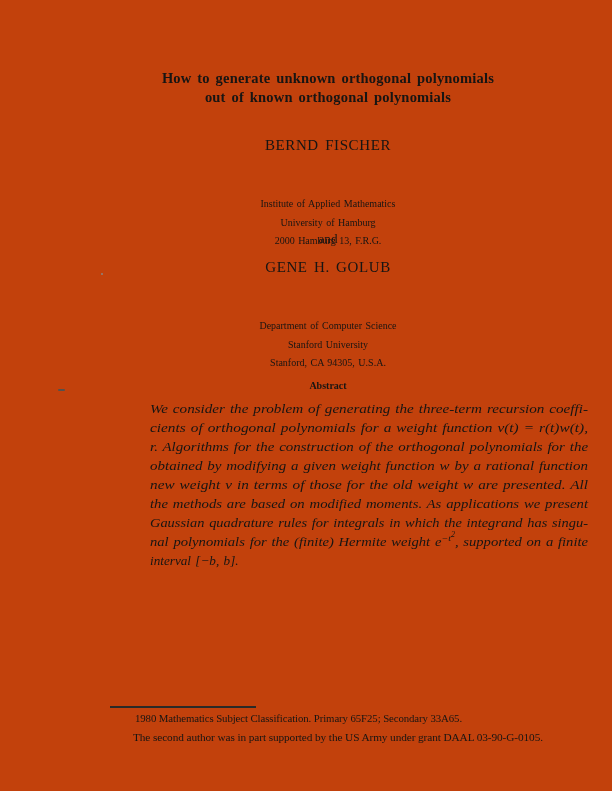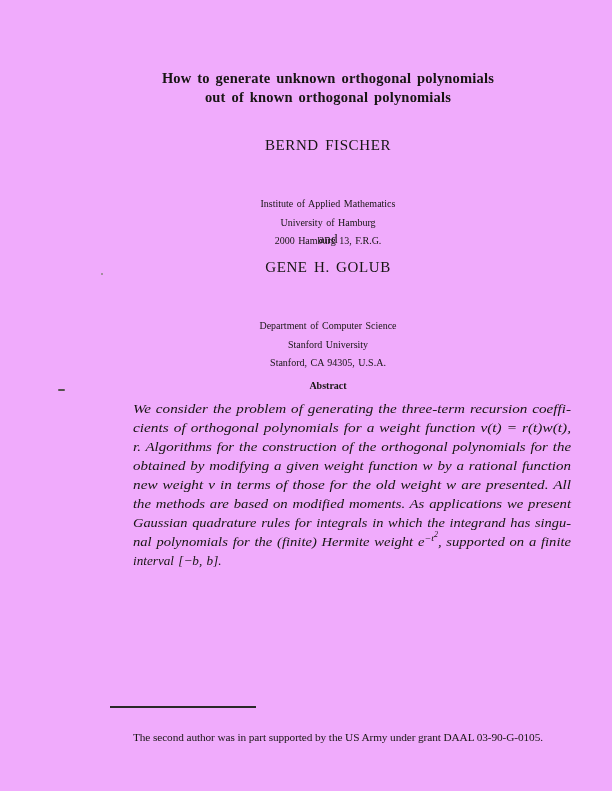--- a/index.html
+++ b/index.html
@@ -1,20 +1,20 @@
 <!DOCTYPE html>
 <html><head>
 <meta charset="utf-8">
 <style>
   html,body{margin:0;padding:0;background:#e8e8e6;}
   .page{
     position:relative;
     width:612px;height:791px;
     margin:0 auto;
-    background:#f0abfc;
+    background:#c2410c;
     color:#171513;
     font-family:"Liberation Serif","DejaVu Serif",serif;
     overflow:hidden;
   }
   .abs{position:absolute;}
   
   .title-block{
     left:133px;top:69px;width:390px;
     text-align:center;
     font-weight:bold;
@@ -38,21 +38,21 @@
     text-align:center;
     font-weight:bold;font-size:10px;
   }
   .abstract-body{
     left:133px;top:399px;width:438px;
     font-style:italic;
     font-size:13.2px;
     line-height:19px;
     word-spacing:1px;
   }
-  .abs-line{height:19px;white-space:nowrap;}
+  .abs-line{height:19px;white-space:nowrap;margin-left:17px;}
   .abs-line>span.fit{display:inline-block;white-space:nowrap;transform-origin:0 50%;}
   sup{font-size:68%;line-height:0;}
   sup sup{font-size:80%;}
   
   .footnote-rule{left:110px;top:706px;width:146px;height:2px;background:#2a2a28;}
   .fn{
     font-size:11.3px;
     line-height:14px;
     white-space:nowrap;
     letter-spacing:-.1px;
@@ -103,15 +103,16 @@
     <div class="abs-line"><span class="fit" style="transform: scaleX(1.1566);">new weight v in terms of those for the old weight w are presented. All</span></div>
     <div class="abs-line"><span class="fit" style="transform: scaleX(1.1186);">the methods are based on modified moments. As applications we present</span></div>
     <div class="abs-line"><span class="fit" style="transform: scaleX(1.093);">Gaussian quadrature rules for integrals in which the integrand has singu-</span></div>
     <div class="abs-line">
       <span class="fit" style="transform: scaleX(1.108);"><span>nal polynomials for the (finite) Hermite weight e</span><sup><span>−t</span><sup>2</sup></sup><span>, supported on a finite</span></span>
     </div>
     <div class="abs-line"><span>interval [−b, b].</span></div>
   </div>
 
   <div class="abs footnote-rule"></div>
+  <div class="abs fn fn1"><span class="fit" style="transform: scaleX(0.9561);">1980 Mathematics Subject Classification. Primary 65F25; Secondary 33A65.</span></div>
   <div class="abs fn fn2"><span class="fit" style="transform: scaleX(1);">The second author was in part supported by the US Army under grant DAAL 03-90-G-0105.</span></div>
 
 </div>
 
 </body></html>

